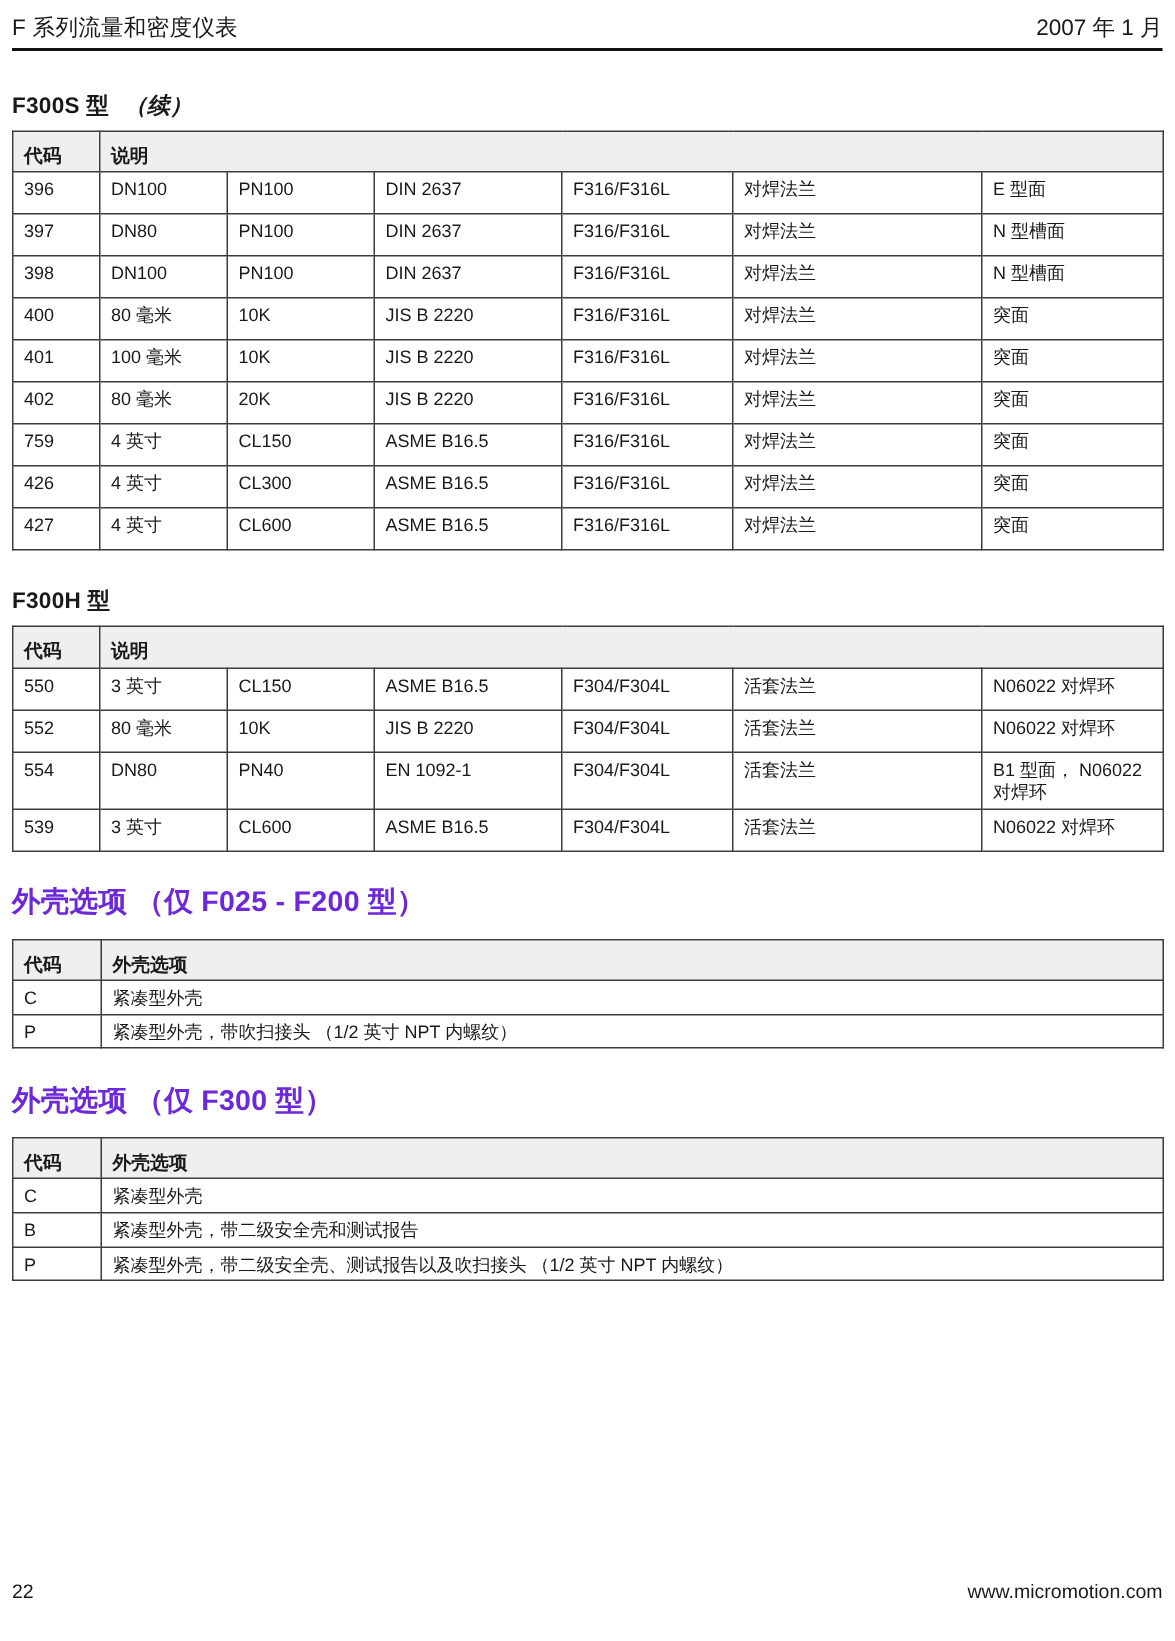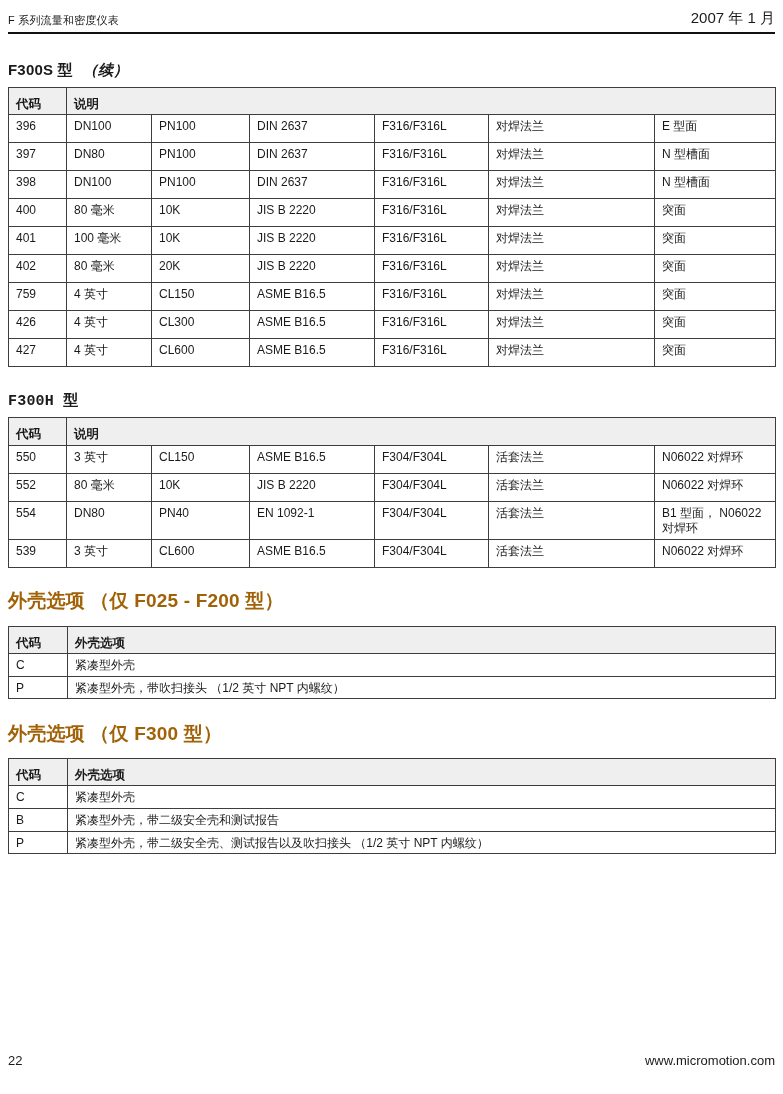--- a/index.html
+++ b/index.html
@@ -12,30 +12,30 @@
     overflow:hidden;
   }
   .page{padding:0 8px;position:relative;height:100%;box-sizing:border-box;}
 
   
   .doc-header{
     display:flex;justify-content:space-between;align-items:flex-end;
     padding-top:9px;padding-bottom:4px;
     border-bottom:2px solid #111;
   }
-  .doc-header .title{font-size:11px;letter-spacing:.2px;}
+  .doc-header .title{font-size:15px;letter-spacing:.2px;}
   .doc-header .date{font-size:15px;}
 
   
   .sec-title{font-size:15px;font-weight:bold;margin:0;letter-spacing:.2px;}
   .sec-title .suffix{font-style:italic;margin-left:10px;}
   .t1{margin-top:27px;}
-  .t2{margin-top:24px;font-family:Liberation Mono, monospace;}
+  .t2{margin-top:24px;}
   .blue-title{
-    font-size:19px;font-weight:bold;color:#a16207;
+    font-size:19px;font-weight:bold;color:#6d28d9;
     margin:0;letter-spacing:.2px;
   }
   .bt1{margin-top:20px;}
   .bt2{margin-top:22px;}
 
   
   table{
     border-collapse:collapse;table-layout:fixed;
     width:767px;
     margin-top:7px;

